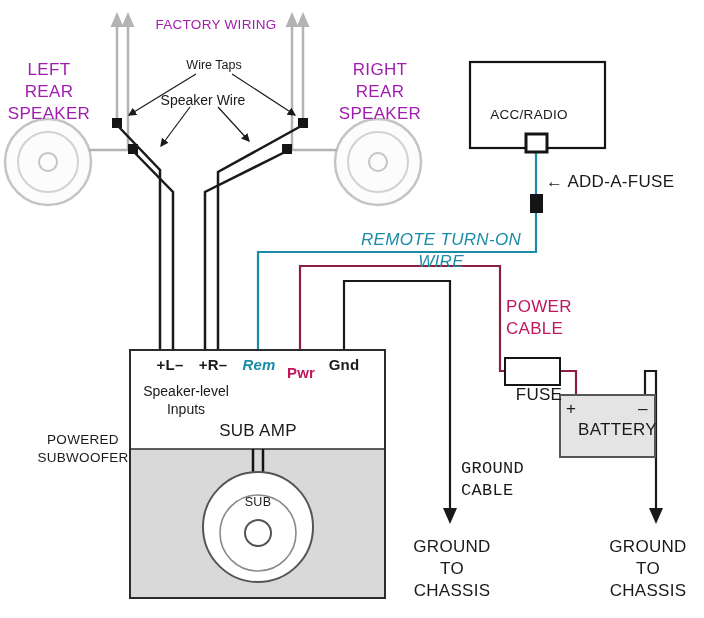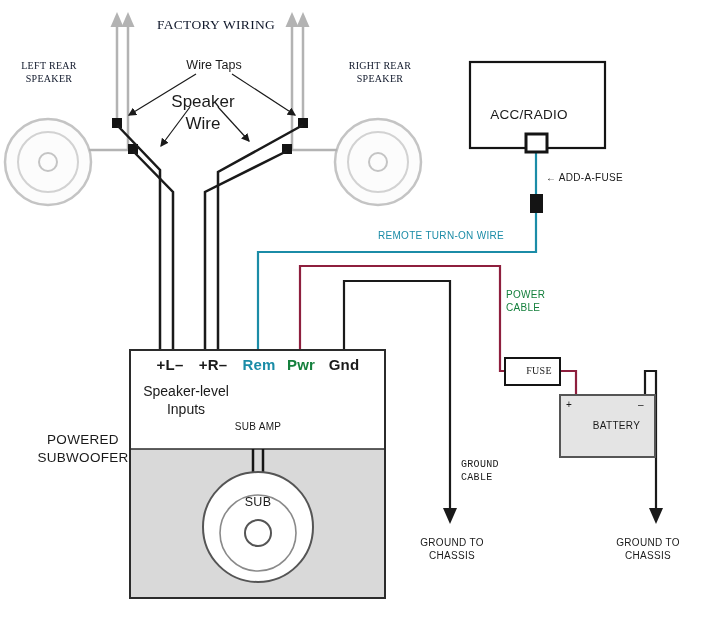--- a/index.html
+++ b/index.html
@@ -1,44 +1,44 @@
 <!DOCTYPE html>
 <html><head>
 <meta charset="utf-8">
 <style>
   * { margin:0; padding:0; box-sizing:border-box; }
   html,body { background:#ffffff; }
   body { font-family:"Liberation Sans", sans-serif; }
   .stage { position:relative; width:704px; height:618px; background:#fff; overflow:hidden; }
   .stage svg { position:absolute; left:0; top:0; }
-  .lbl { position:absolute; text-align:center; line-height:1.3; font-size:10px; color:#222222; letter-spacing:.3px; }
-  .gray { color:#0f172a;font-family:Liberation Serif, serif; }
-  .teal { color:#1b8ca7; }
-  .red  { color:#15803d; }
+  .lbl { position:absolute; text-align:center; line-height:1.3; font-size:17px; color:#222222; letter-spacing:.3px; }
+  .gray { color:#a21caf; }
+  .teal { color:#1b8ca7;font-style:italic; }
+  .red  { color:#be185d;margin-top:8px; }
   .black{ color:#1a1a1a; }
   .term { position:absolute; top:356px; width:42px; text-align:center; font-size:15px; font-weight:600; letter-spacing:.2px; }
   .t-l   { left:149px; }
   .t-r   { left:192px; }
   .t-rem { left:238px; }
   .t-pwr { left:280px; }
   .t-gnd { left:323px; }
   .l-leftspk     { left:6px;   top:59px;  width:86px; }
   .l-rightspk    { left:334px; top:59px;  width:92px; }
   .l-factory     { left:146px; top:16px;  width:140px; font-size:13.5px; }
   .l-wiretaps    { left:172px; top:57px;  width:84px;  font-size:12.5px; letter-spacing:0; }
-  .l-spkwire     { left:158px; top:91px;  width:90px;  font-size:17px; letter-spacing:0; }
+  .l-spkwire     { left:158px; top:91px;  width:90px;  font-size:14px; letter-spacing:0; }
   .l-fusebox     { left:471px; top:75px;  width:133px; font-size:13.5px; }
   .l-accradio    { left:471px; top:106px; width:116px; font-size:13.5px; }
   .l-addafuse    { left:546px; top:171px; width:130px; text-align:left; }
   .l-remote      { left:351px; top:229px; width:180px; }
   .l-powercable  { left:506px; top:288px; width:80px;  text-align:left; }
   .l-groundcable { left:461px; top:458px; width:80px;  text-align:left;font-family:Liberation Mono, monospace; }
   .l-gndchassisL { left:404px; top:536px; width:96px; }
   .l-gndchassisR { left:600px; top:536px; width:96px; }
-  .l-fuse        { left:505px; top:364px; width:68px;font-family:Liberation Serif, serif; }
+  .l-fuse        { left:505px; top:384px; width:68px; }
   .l-battery     { left:560px; top:419px; width:95px;padding-left:18px; }
   .l-batplus     { left:566px; top:398px; width:16px; text-align:left; }
   .l-batminus    { left:638px; top:398px; width:16px; text-align:left; }
   .l-spklevel    { left:136px; top:382px; width:100px; font-size:14px; letter-spacing:0; }
   .l-subamp      { left:208px; top:420px; width:100px; }
   .l-poweredsub  { left:28px;  top:431px; width:110px; font-size:13.5px; }
   .l-sub         { left:233px; top:494px; width:50px; font-size:12.5px; }
 </style>
 </head>
 <body>

